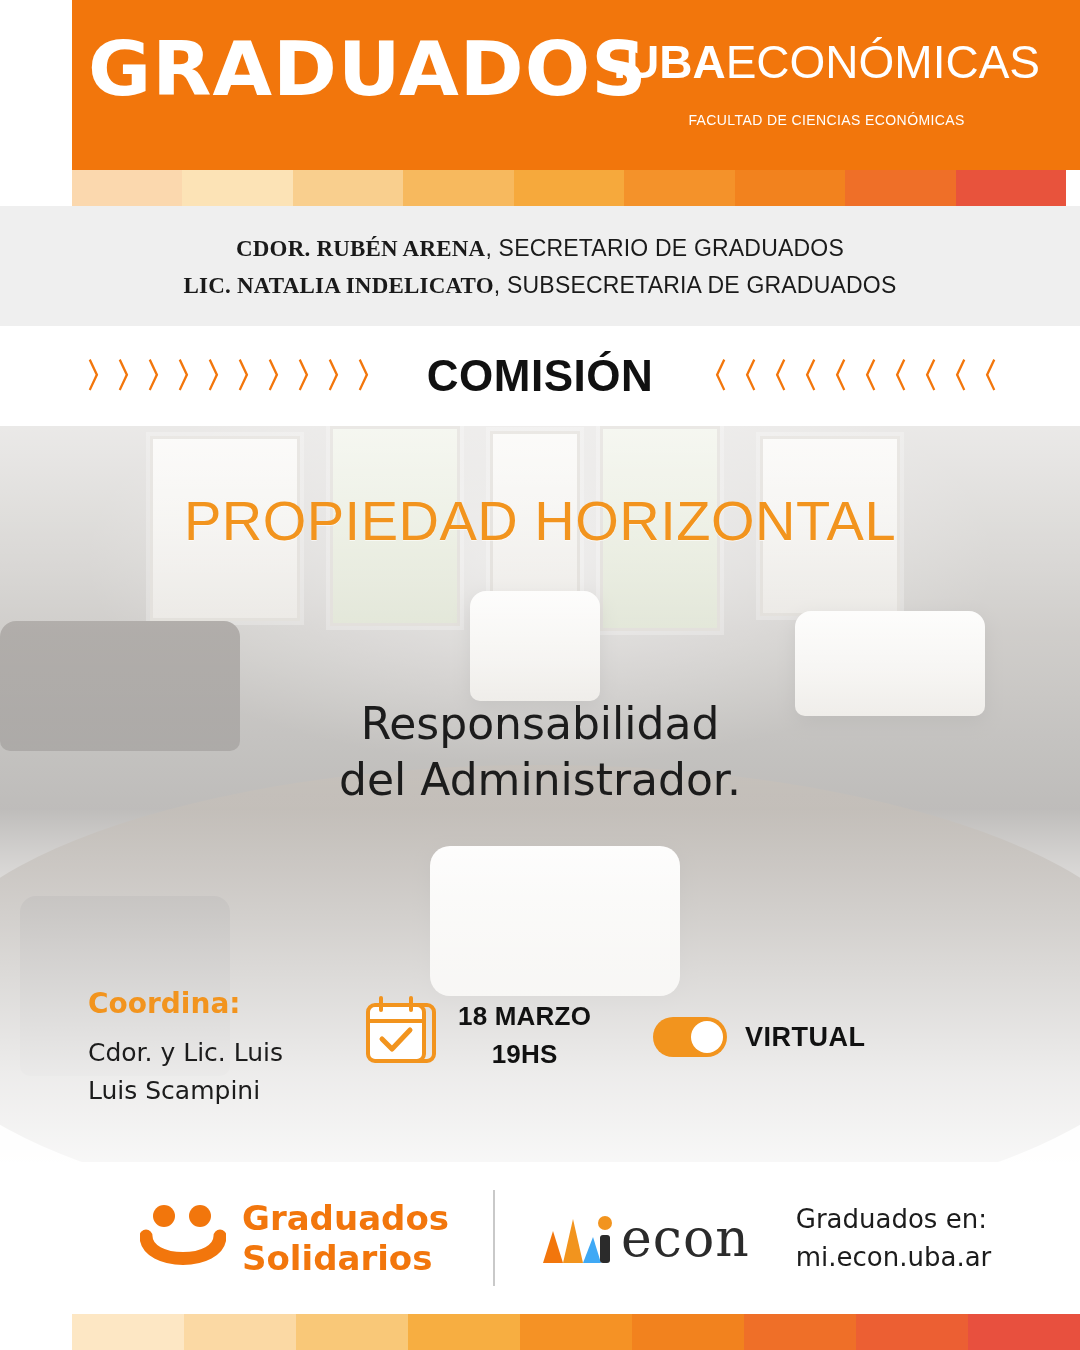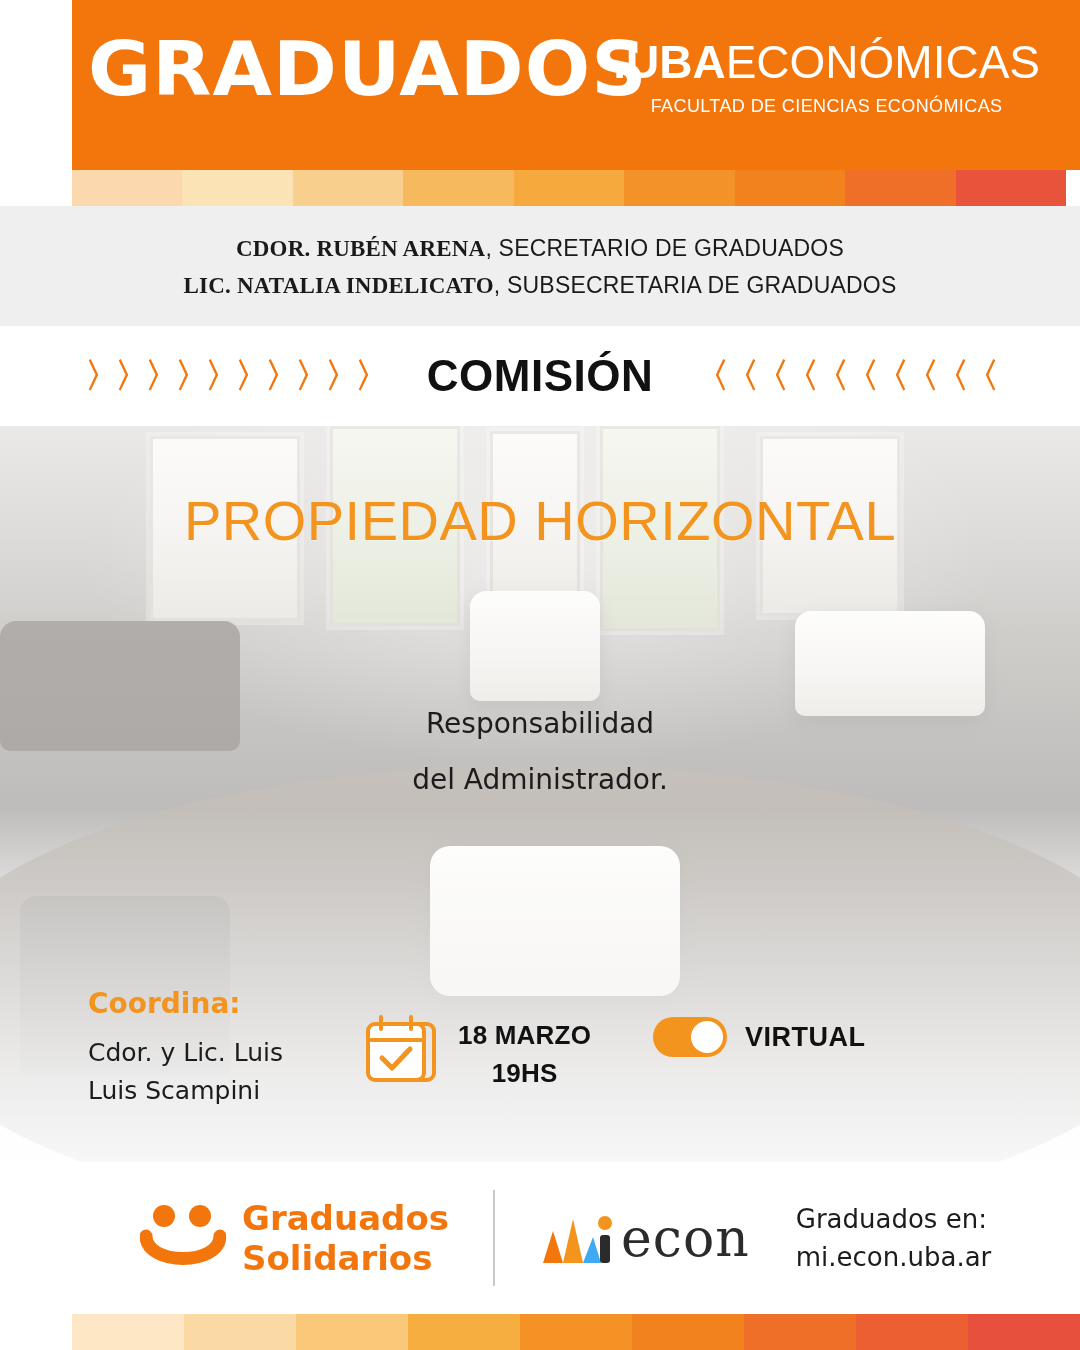--- a/index.html
+++ b/index.html
@@ -50,23 +50,23 @@
   }
   .uba-line1 {
     font-size: 46px;
     line-height: 52px;
     white-space: nowrap;
     font-family: "Liberation Sans", sans-serif;
   }
   .uba-line1 .dot-uba { font-weight: bold; }
   .uba-line1 .economicas { font-weight: 300; }
   .uba-line2 {
-    font-size: 18px;
+    font-size: 14px;
     letter-spacing: 0.4px;
-    margin-top: 8px;
+    margin-top: 24px;
     white-space: nowrap;
   }
 
   
   .colorbar {
     display: flex;
     height: 36px;
     flex-shrink: 0;
   }
   .colorbar span { flex: 1 1 0; }
@@ -177,21 +177,21 @@
     font-size: 56px;
     font-weight: normal;
     color: #F2941E;
     letter-spacing: 0.5px;
     text-shadow: 0 1px 0 rgba(255,255,255,0.6);
   }
   .topic-sub {
     position: absolute;
     top: 270px; left: 0; right: 0;
     text-align: center;
-    font-size: 28px;
+    font-size: 44px;
     color: #1c1c1c;
     line-height: 56px;
     font-family: "DejaVu Sans", sans-serif;
     font-weight: 400;
   }
 
   
   .info-row {
     position: absolute;
     left: 88px; right: 70px;
@@ -212,21 +212,21 @@
     color: #1c1c1c;
     line-height: 38px;
     font-family: "DejaVu Sans", sans-serif;
   }
   .col-coordina { width: 240px; }
   .col-expone { width: 232px; }
 
   .date-block {
     display: flex;
     align-items: center;
-    margin-top: 28px;
+    margin-top: 9px;
   }
   .cal-icon { margin-right: 18px; }
   .date-text {
     font-size: 26px;
     font-weight: bold;
     color: #111;
     line-height: 38px;
     letter-spacing: 0.2px;
     text-align: center;
   }

